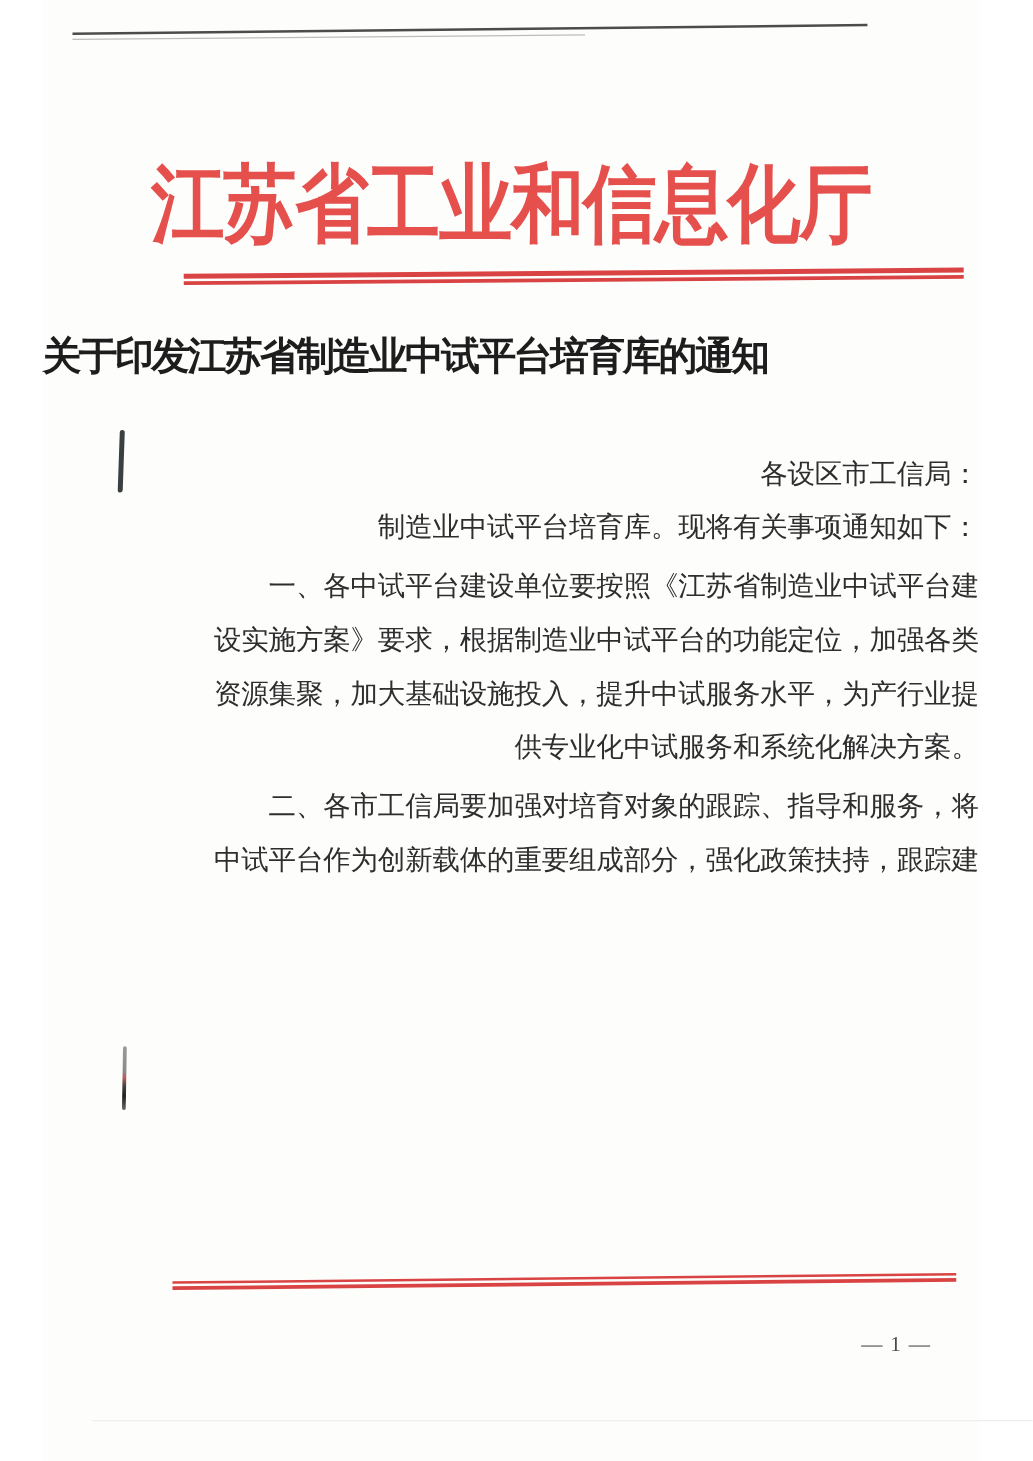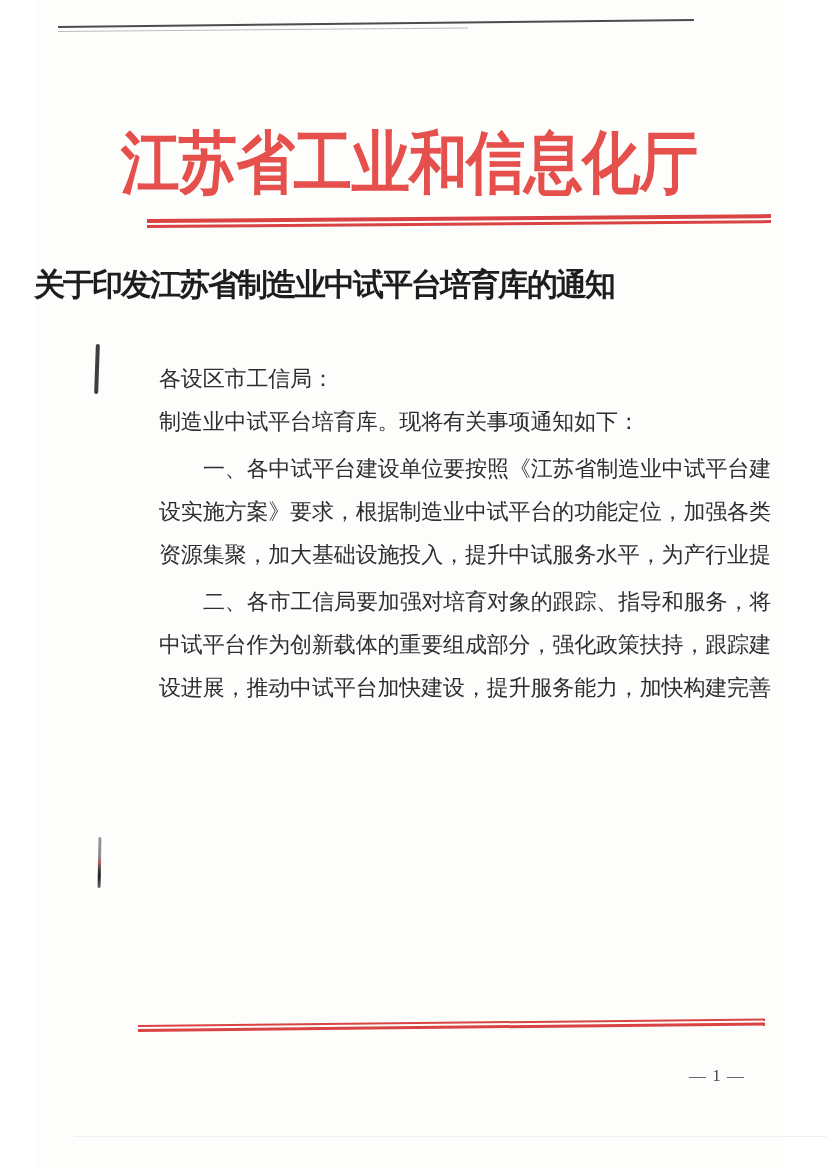--- a/index.html
+++ b/index.html
@@ -64,20 +64,21 @@
     letter-spacing: -2px;
     color: #1d1d1d;
     white-space: nowrap;
   }
 
   
   .body-text {
     left: 125px; top: 357px; width: 624px;
     font-size: 22px;
     color: #2e2e2e;
+    text-align: right;
   }
   .para { margin: 0; }
   .para.gap { margin-top: 4px; }
   .line {
     height: 43px; line-height: 43px;
     letter-spacing: -0.15px;
     white-space: nowrap;
   }
   .line.first { padding-left: 44px; }
 
@@ -117,25 +118,25 @@
       <div class="para">
         <div class="line">各设区市工信局：</div>
       </div>
       <div class="para">
         <div class="line">制造业中试平台培育库。现将有关事项通知如下：</div>
       </div>
       <div class="para gap">
         <div class="line first">一、各中试平台建设单位要按照《江苏省制造业中试平台建</div>
         <div class="line">设实施方案》要求，根据制造业中试平台的功能定位，加强各类</div>
         <div class="line">资源集聚，加大基础设施投入，提升中试服务水平，为产行业提</div>
+        <div class="line">供专业化中试服务和系统化解决方案。</div>
       </div>
       <div class="para gap">
         <div class="line first">二、各市工信局要加强对培育对象的跟踪、指导和服务，将</div>
         <div class="line">中试平台作为创新载体的重要组成部分，强化政策扶持，跟踪建</div>
-        <div class="line">设进展，推动中试平台加快建设，提升服务能力，加快构建完善</div>
       </div>
     </div>
 
   <div class="abs rule rule-bottom">
     <div class="b1"></div>
     <div class="g"></div>
     <div class="b2"></div>
   </div>
 
   <div class="abs page-num">— 1 —</div>

